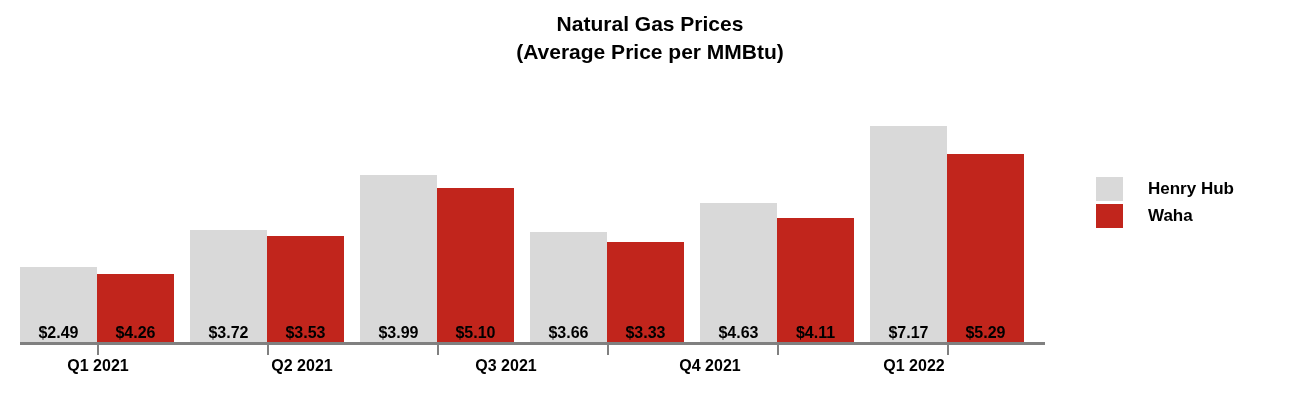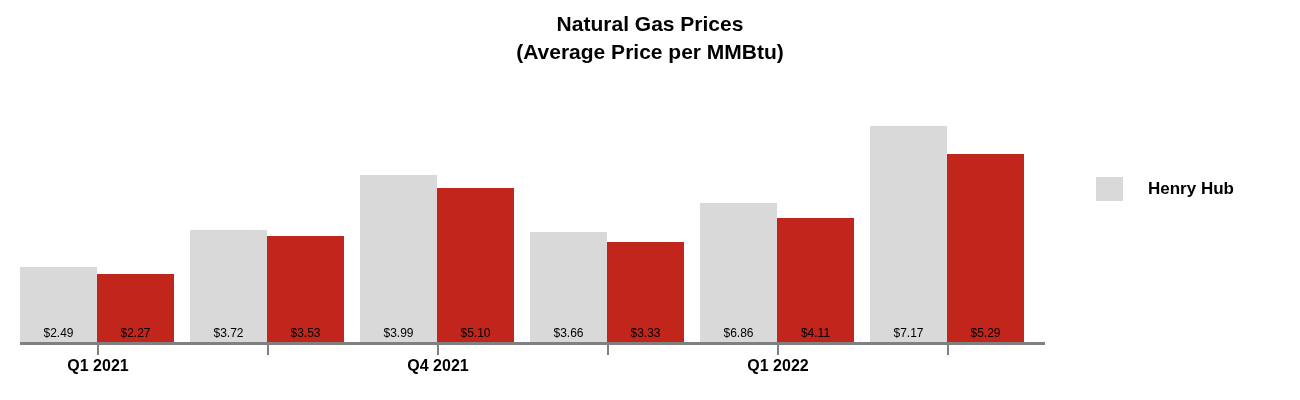--- a/index.html
+++ b/index.html
@@ -92,22 +92,22 @@
     display: block;
   }
   .bar.henry { background: #D9D9D9; }
   .bar.waha  { background: #C1251C; }
 
   .bar-label {
     position: absolute;
     left: -12px;
     width: 101px;
     text-align: center;
-    font-size: 12px;
-    font-weight: normal;
+    font-size: 16px;
+    font-weight: bold;
     line-height: 18px;
     white-space: nowrap;
     margin-top: 29px;
   }
 
   
   .ticks {
     position: absolute;
     left: 20px;
     top: 345px;
@@ -190,21 +190,21 @@
 
   <div id="plot">
     <div class="groups">
 
       <div class="group">
         <div class="bar-wrap">
           <div class="bar-label">$2.49</div>
           <div class="bar henry" style="height: 75px;"></div>
         </div>
         <div class="bar-wrap">
-          <div class="bar-label">$2.27</div>
+          <div class="bar-label">$4.26</div>
           <div class="bar waha" style="height: 68px;"></div>
         </div>
       </div>
 
       <div class="group">
         <div class="bar-wrap">
           <div class="bar-label">$3.72</div>
           <div class="bar henry" style="height: 112px;"></div>
         </div>
         <div class="bar-wrap">
@@ -230,21 +230,21 @@
           <div class="bar henry" style="height: 110px;"></div>
         </div>
         <div class="bar-wrap">
           <div class="bar-label">$3.33</div>
           <div class="bar waha" style="height: 100px;"></div>
         </div>
       </div>
 
       <div class="group">
         <div class="bar-wrap">
-          <div class="bar-label">$6.86</div>
+          <div class="bar-label">$4.63</div>
           <div class="bar henry" style="height: 139px;"></div>
         </div>
         <div class="bar-wrap">
           <div class="bar-label">$4.11</div>
           <div class="bar waha" style="height: 124px;"></div>
         </div>
       </div>
 
       <div class="group">
         <div class="bar-wrap">
@@ -278,29 +278,39 @@
         <div class="tick-mark"></div>
       </div>
     <div class="tick-cell">
         <div class="tick-mark"></div>
       </div>
   </div>
 
   <div class="cat-labels">
     <div class="cat-cell">
         <span class="cat-label">Q1 2021</span>
+      </div>
+    <div class="cat-cell">
+        <span class="cat-label">Q2 2021</span>
+      </div>
+    <div class="cat-cell">
+        <span class="cat-label">Q3 2021</span>
       </div>
     <div class="cat-cell">
         <span class="cat-label">Q4 2021</span>
       </div>
     <div class="cat-cell">
         <span class="cat-label">Q1 2022</span>
       </div>
   </div>
 
   <div id="legend">
     <div class="legend-row">
       <span class="legend-swatch henry"></span>
       <span class="legend-text">Henry Hub</span>
     </div>
+    <div class="legend-row">
+      <span class="legend-swatch waha"></span>
+      <span class="legend-text">Waha</span>
+    </div>
   </div>
 
 </div>
 
 </body></html>

